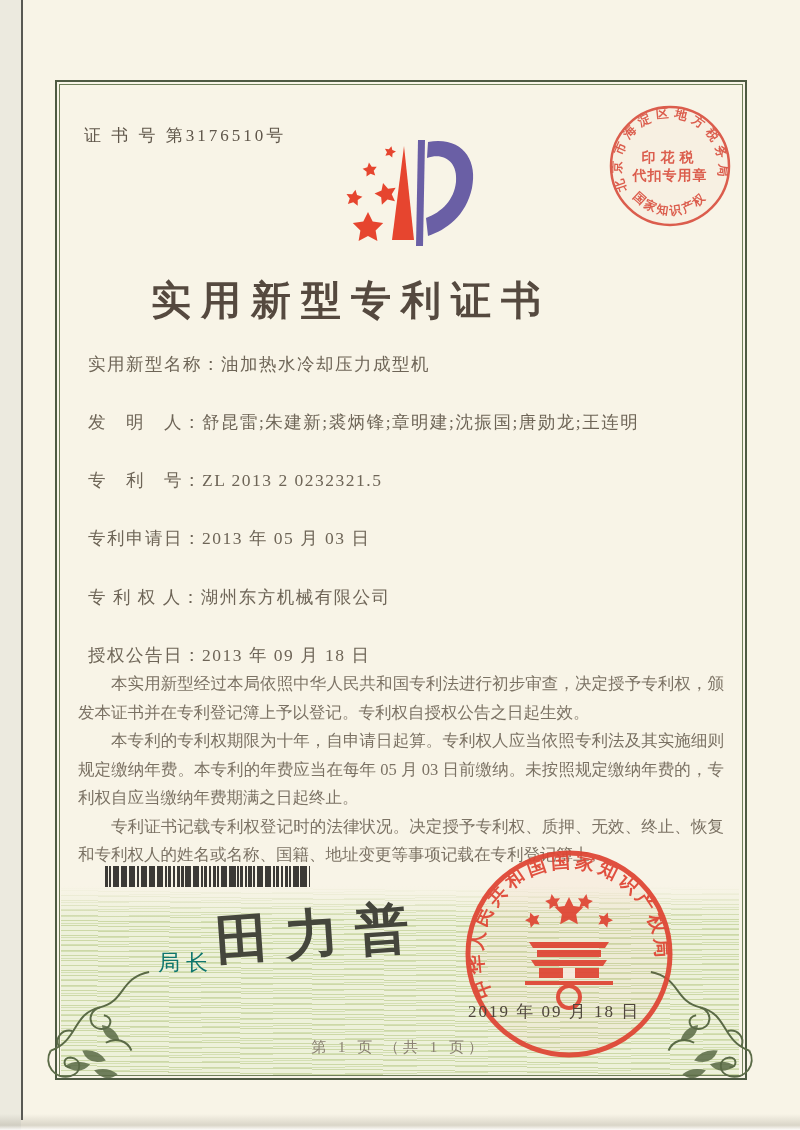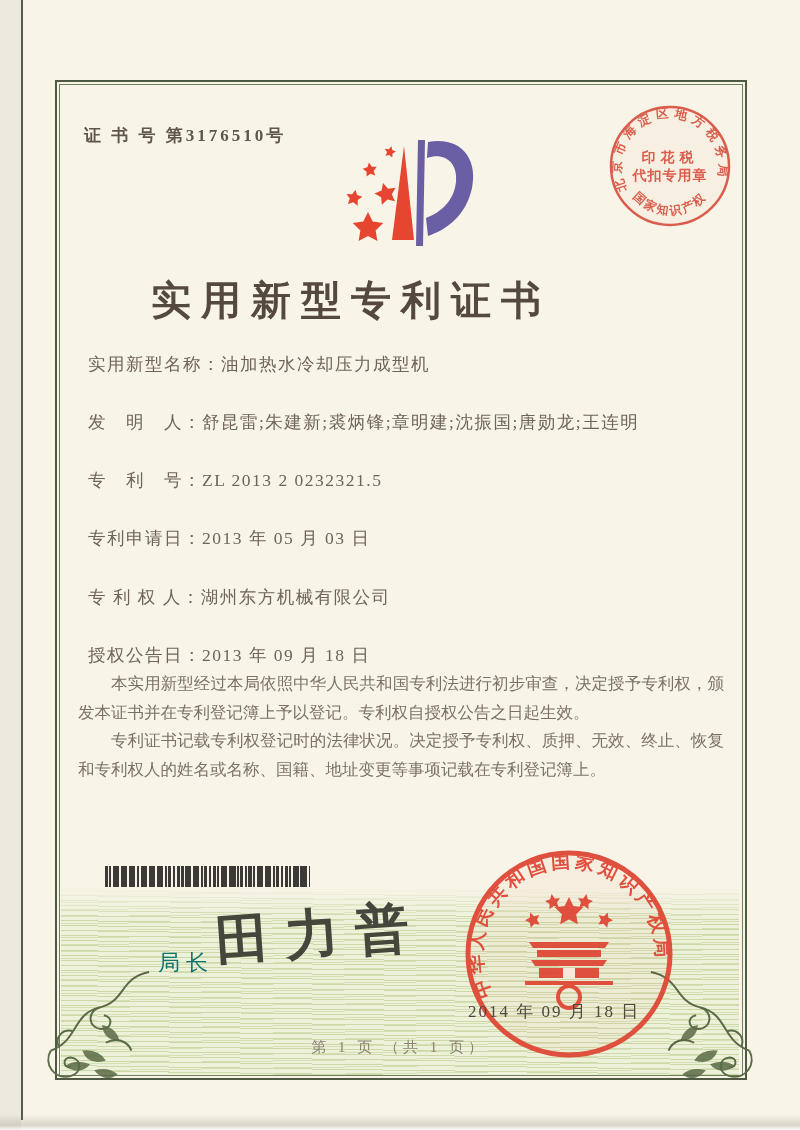--- a/index.html
+++ b/index.html
@@ -9,21 +9,21 @@
     font-family:"Liberation Serif","DejaVu Serif",serif;
   }
   .scan-edge-left{position:absolute;left:21px;top:0;bottom:10px;width:2px;background:#3c3c38;opacity:.85;}
   .scan-edge-paper{position:absolute;left:0;top:0;bottom:0;width:21px;background:#eceadf;}
   .scan-shadow-bottom{position:absolute;left:0;right:0;bottom:0;height:16px;
     background:linear-gradient(180deg,rgba(0,0,0,0),rgba(110,105,90,.22) 70%,rgba(255,255,255,.75));}
   
   .frame{position:absolute;left:55px;top:80px;width:688px;height:996px;border:2px solid #4e5a42;z-index:2;pointer-events:none;}
   .frame-inner{position:absolute;inset:2px;border:1px solid #70805a;}
   
-  .cert-number{position:absolute;left:84px;top:124px;font-size:17px;letter-spacing:3px;color:#5f564a;z-index:3;font-weight:bold;}
+  .cert-number{position:absolute;left:84px;top:124px;font-size:17px;letter-spacing:3px;color:#5f564a;z-index:3;}
   .title{position:absolute;left:55px;top:246px;width:592px;text-align:center;
     font-size:40px;font-weight:700;letter-spacing:10px;color:#55493f;z-index:3;}
   
   .field{position:absolute;left:88px;font-size:17.5px;letter-spacing:1.5px;color:#6e6557;z-index:3;white-space:nowrap;}
   
   .body-text{position:absolute;left:78px;top:670px;width:646px;z-index:3;color:#7b7264;
     font-size:16.5px;line-height:28.5px;text-align:justify;}
   .body-text p{margin:0;text-indent:2em;}
   
   .barcode{position:absolute;left:105px;top:866px;width:205px;height:21px;z-index:4;opacity:.88;
@@ -118,20 +118,21 @@
 
 <div class="field" style="top:352px">实用新型名称：油加热水冷却压力成型机</div>
 <div class="field" style="top:410px">发　明　人：舒昆雷;朱建新;裘炳锋;章明建;沈振国;唐勋龙;王连明</div>
 <div class="field" style="top:468px">专　利　号：ZL 2013 2 0232321.5</div>
 <div class="field" style="top:526px">专利申请日：2013 年 05 月 03 日</div>
 <div class="field" style="top:585px">专 利 权 人：湖州东方机械有限公司</div>
 <div class="field" style="top:643px">授权公告日：2013 年 09 月 18 日</div>
 
 <div class="body-text">
   <p>本实用新型经过本局依照中华人民共和国专利法进行初步审查，决定授予专利权，颁发本证书并在专利登记簿上予以登记。专利权自授权公告之日起生效。</p>
+  <p>本专利的专利权期限为十年，自申请日起算。专利权人应当依照专利法及其实施细则规定缴纳年费。本专利的年费应当在每年 05 月 03 日前缴纳。未按照规定缴纳年费的，专利权自应当缴纳年费期满之日起终止。</p>
   <p>专利证书记载专利权登记时的法律状况。决定授予专利权、质押、无效、终止、恢复和专利权人的姓名或名称、国籍、地址变更等事项记载在专利登记簿上。</p>
 </div>
 
 <div class="barcode"></div>
 
 
 <svg class="flourish bl" viewBox="0 0 110 120">
   <g fill="none" stroke="#5a6a46" stroke-width="2">
     <path d="M108,4 C78,10 84,34 58,40 C30,46 36,74 8,84"></path>
     <path d="M58,40 c-14,4 -12,22 2,22 c10,0 12,-12 2,-14"></path>
@@ -185,20 +186,20 @@
       <rect x="-32" y="-4" width="64" height="7"></rect>
       <path d="M-38,6 L38,6 L34,12 L-34,12 Z"></path>
       <rect x="-30" y="14" width="60" height="10"></rect>
       <rect x="-6" y="14" width="12" height="10" fill="#f6e9dc"></rect>
       <rect x="-44" y="27" width="88" height="4"></rect>
       <circle r="11" cy="43" fill="none" stroke="#df4433" stroke-width="4"></circle>
     </g>
   </g>
 </svg>
 
-<div class="seal-date">2014 年 09 月 18 日</div>
+<div class="seal-date">2019 年 09 月 18 日</div>
 
 <div class="footer">第 1 页 （共 1 页）</div>
 
 <div class="scan-shadow-bottom"></div>
 
 
 
 
 </body></html>

